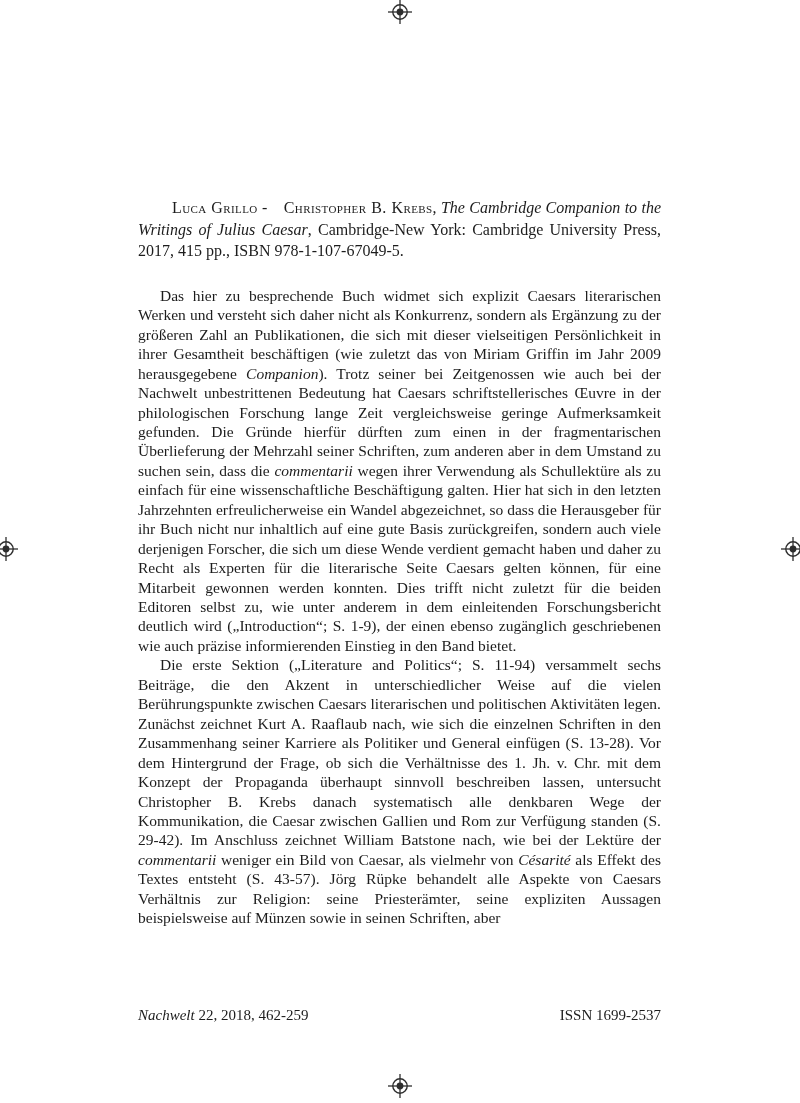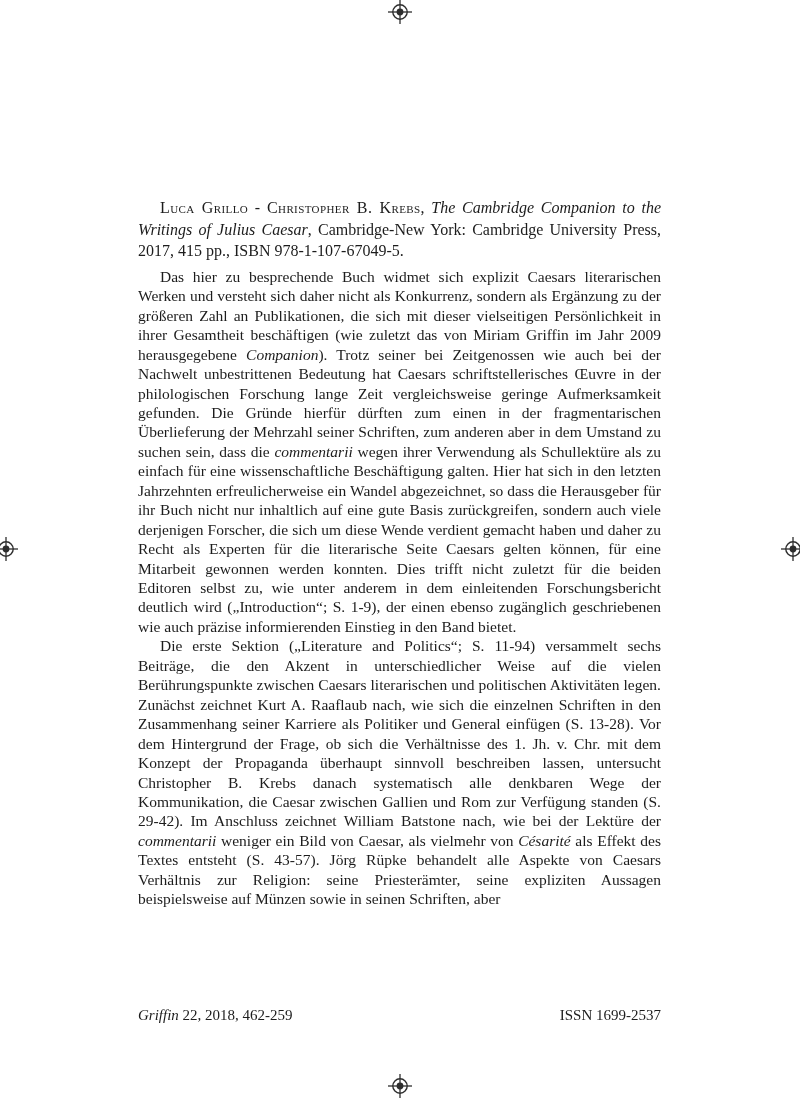--- a/index.html
+++ b/index.html
@@ -38,36 +38,37 @@
 
   .citation {
     margin: 0;
     font-size: 16px;
     line-height: 21.6px;
     text-align: justify;
     text-indent: 22px;
   }
 
   .review-body {
-    margin-top: 5px;
+    margin-top: 24px;
   }
   .body-para {
     margin: 0;
     font-size: 15.5px;
     line-height: 19.45px;
     text-align: justify;
     text-indent: 22px;
     hyphens: auto;
   }
 
   .seg-normal { font-style: normal; }
   .seg-italic { font-style: italic; }
   .seg-smallcaps {
     font-variant: small-caps;
     letter-spacing: 0.4px;
+    margin-left: 12px;
   }
 
   
   .page-footer {
     position: absolute;
     left: 138px;
     top: 1006px;
     width: 523px;
     display: flex;
     justify-content: space-between;
@@ -114,15 +115,15 @@
 <main class="text-block">
   <p class="citation" lang="en"><span class="seg-smallcaps">Luca Grillo</span><span class="seg-normal"> - </span><span class="seg-smallcaps">Christopher B. Krebs</span><span class="seg-normal">, </span><span class="seg-italic">The Cambridge Companion to the Writings of Julius Caesar</span><span class="seg-normal">, Cambridge-New York: Cambridge University Press, 2017, 415 pp., ISBN 978-1-107-67049-5.</span></p>
 
   <div class="review-body">
       <p class="body-para" lang="de"><span class="seg-normal">Das hier zu besprechende Buch widmet sich explizit Caesars literarischen Werken und versteht sich daher nicht als Konkurrenz, sondern als Ergänzung zu der größeren Zahl an Publikationen, die sich mit dieser vielseitigen Persönlichkeit in ihrer Gesamtheit beschäftigen (wie zuletzt das von Miriam Griffin im Jahr 2009 herausgegebene </span><span class="seg-italic">Companion</span><span class="seg-normal">). Trotz seiner bei Zeitgenossen wie auch bei der Nachwelt unbestrittenen Bedeutung hat Caesars schriftstellerisches Œuvre in der philologischen Forschung lange Zeit vergleichsweise geringe Aufmerksamkeit gefunden. Die Gründe hierfür dürften zum einen in der fragmentarischen Überlieferung der Mehrzahl seiner Schriften, zum anderen aber in dem Umstand zu suchen sein, dass die </span><span class="seg-italic">commentarii</span><span class="seg-normal"> wegen ihrer Verwendung als Schullektüre als zu einfach für eine wissenschaftliche Beschäftigung galten. Hier hat sich in den letzten Jahrzehnten erfreulicherweise ein Wandel abgezeichnet, so dass die Herausgeber für ihr Buch nicht nur inhaltlich auf eine gute Basis zurückgreifen, sondern auch viele derjenigen Forscher, die sich um diese Wende verdient gemacht haben und daher zu Recht als Experten für die literarische Seite Caesars gelten können, für eine Mitarbeit gewonnen werden konnten. Dies trifft nicht zuletzt für die beiden Editoren selbst zu, wie unter anderem in dem einleitenden Forschungsbericht deutlich wird („Introduction“; S. 1-9), der einen ebenso zugänglich geschriebenen wie auch präzise informierenden Einstieg in den Band bietet.</span></p>
       <p class="body-para" lang="de"><span class="seg-normal">Die erste Sektion („Literature and Politics“; S. 11-94) versammelt sechs Beiträge, die den Akzent in unterschiedlicher Weise auf die vielen Berührungspunkte zwischen Caesars literarischen und politischen Aktivitäten legen. Zunächst zeichnet Kurt A. Raaflaub nach, wie sich die einzelnen Schriften in den Zusammenhang seiner Karriere als Politiker und General einfügen (S. 13-28). Vor dem Hintergrund der Frage, ob sich die Verhältnisse des 1. Jh. v. Chr. mit dem Konzept der Propaganda überhaupt sinnvoll beschreiben lassen, untersucht Christopher B. Krebs danach systematisch alle denkbaren Wege der Kommunikation, die Caesar zwischen Gallien und Rom zur Verfügung standen (S. 29-42). Im Anschluss zeichnet William Batstone nach, wie bei der Lektüre der </span><span class="seg-italic">commentarii</span><span class="seg-normal"> weniger ein Bild von Caesar, als vielmehr von </span><span class="seg-italic">Césarité</span><span class="seg-normal"> als Effekt des Textes entsteht (S. 43-57). Jörg Rüpke behandelt alle Aspekte von Caesars Verhältnis zur Religion: seine Priesterämter, seine expliziten Aussagen beispielsweise auf Münzen sowie in seinen Schriften, aber</span></p>
     </div>
 </main>
 
 <footer class="page-footer">
-  <span><span class="seg-italic">Griffin</span><span class="seg-normal"> 22, 2018, 462-259</span></span>
+  <span><span class="seg-italic">Nachwelt</span><span class="seg-normal"> 22, 2018, 462-259</span></span>
   <span>ISSN 1699-2537</span>
 </footer>
 
 </body></html>

